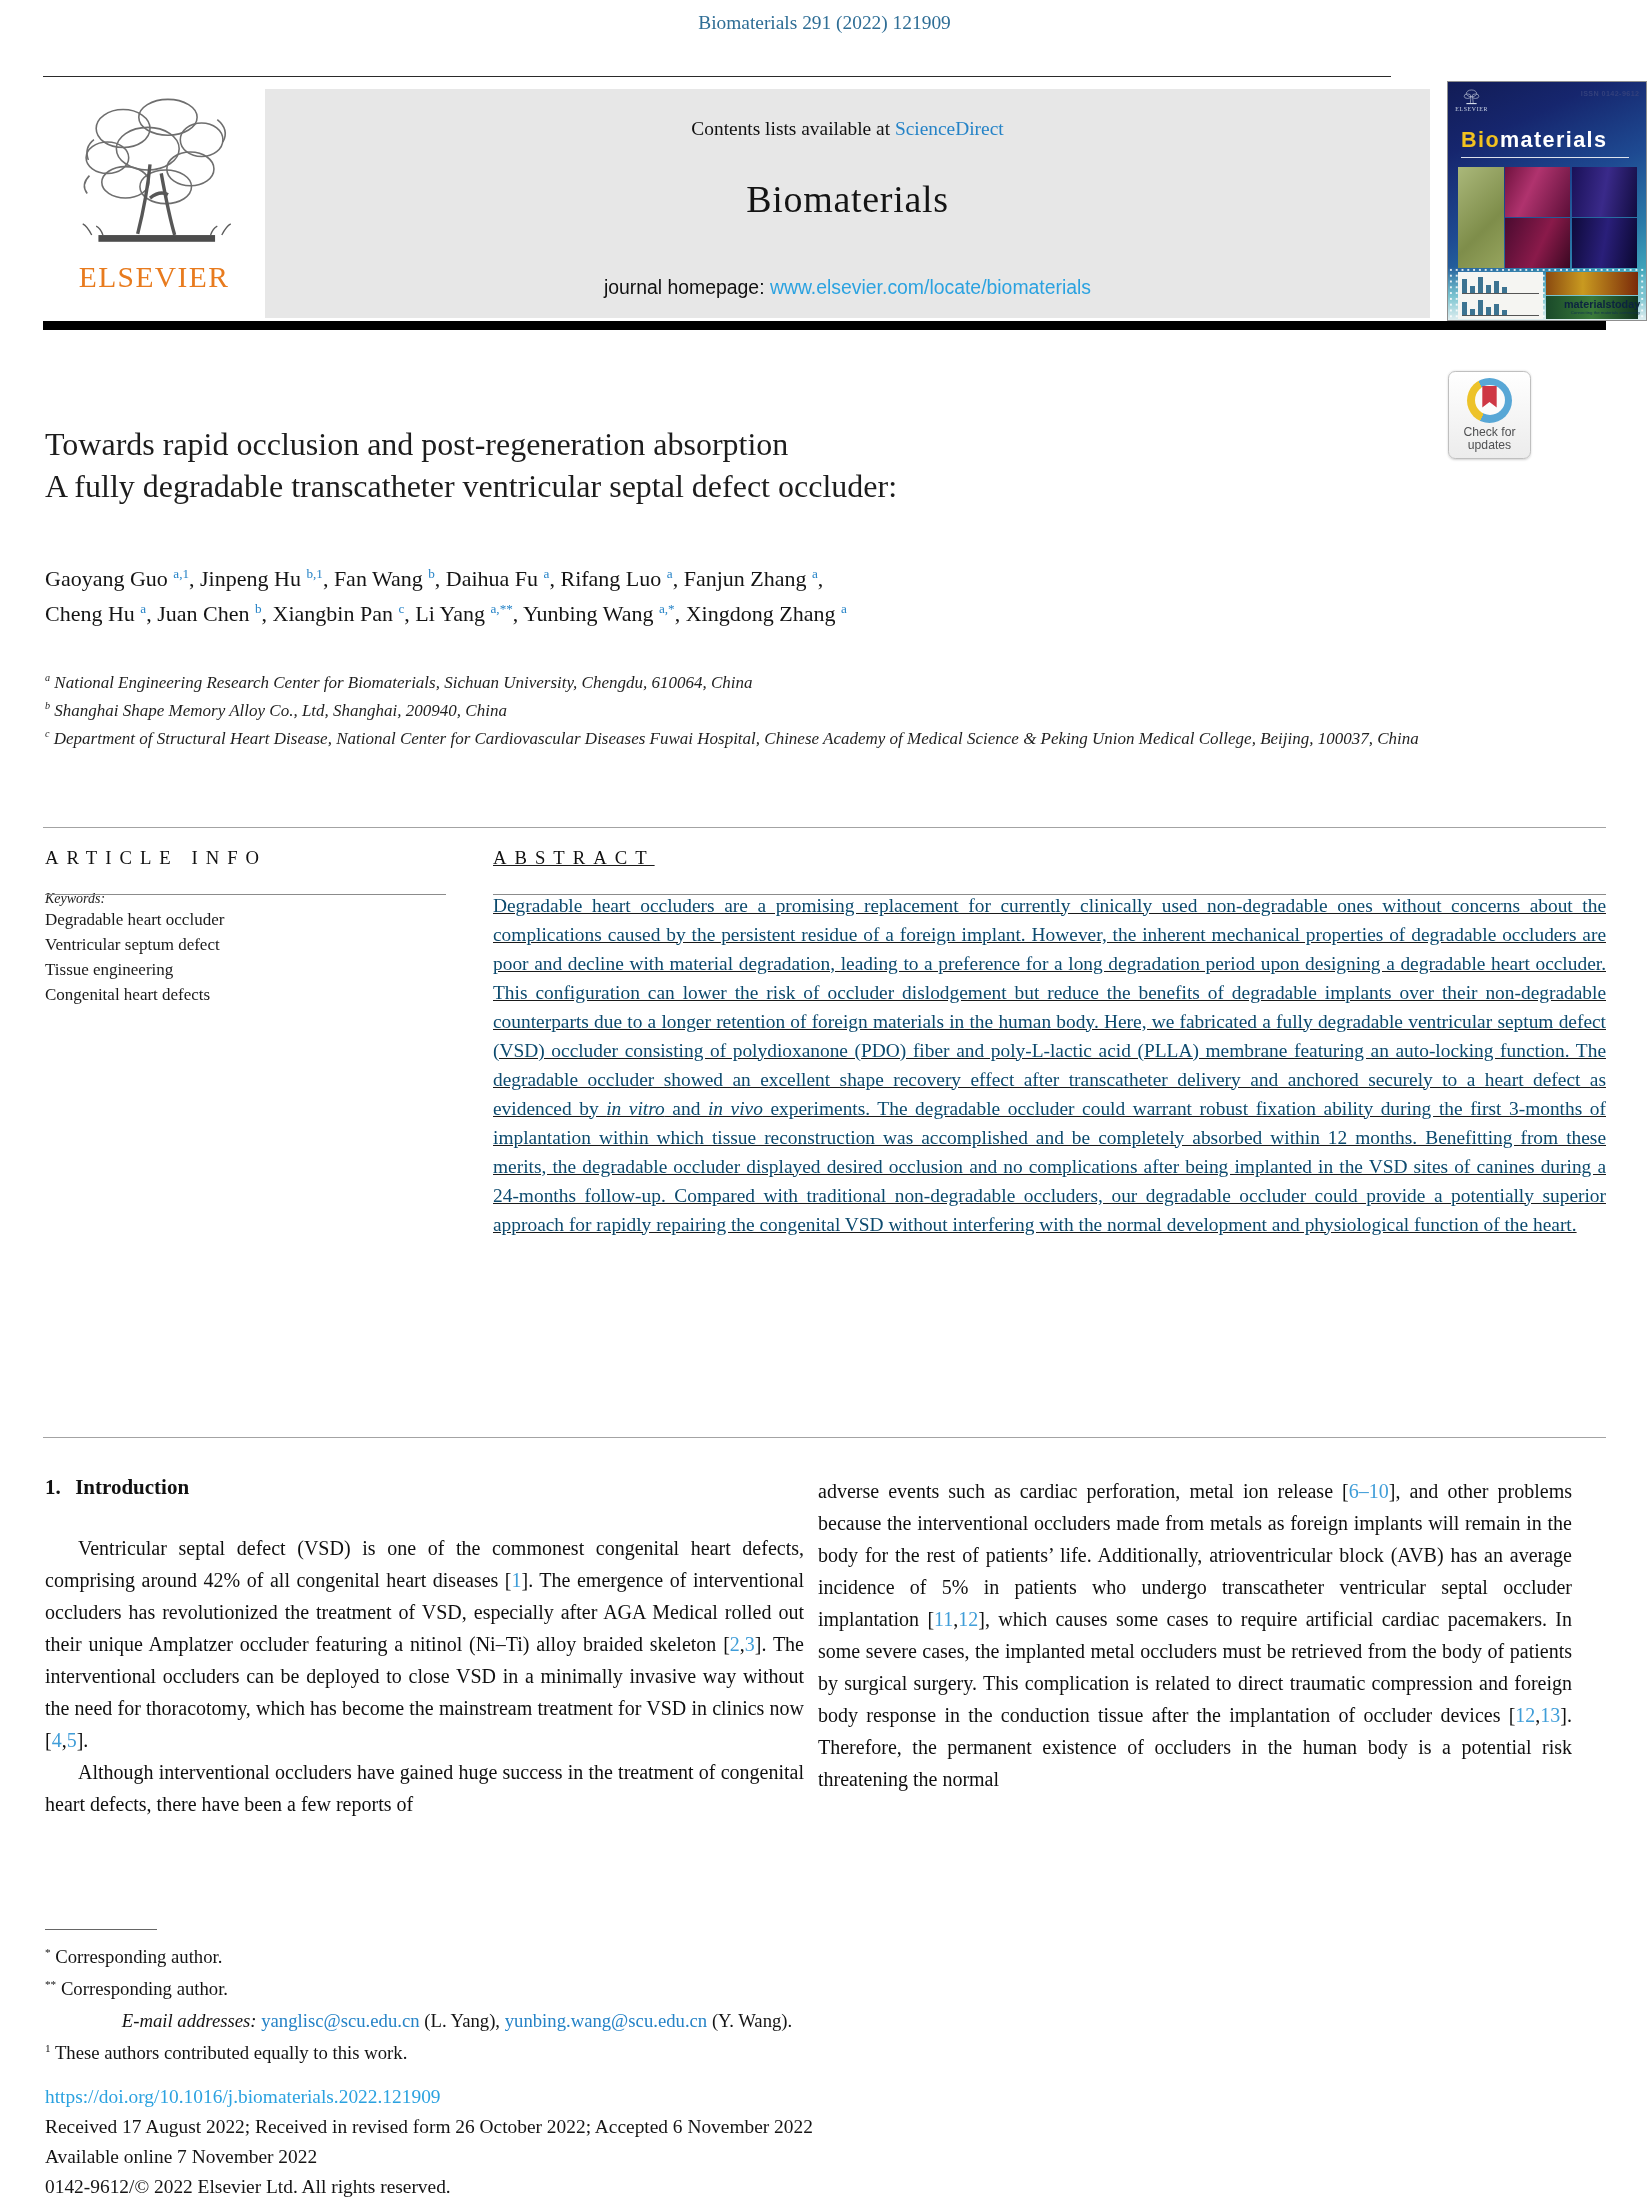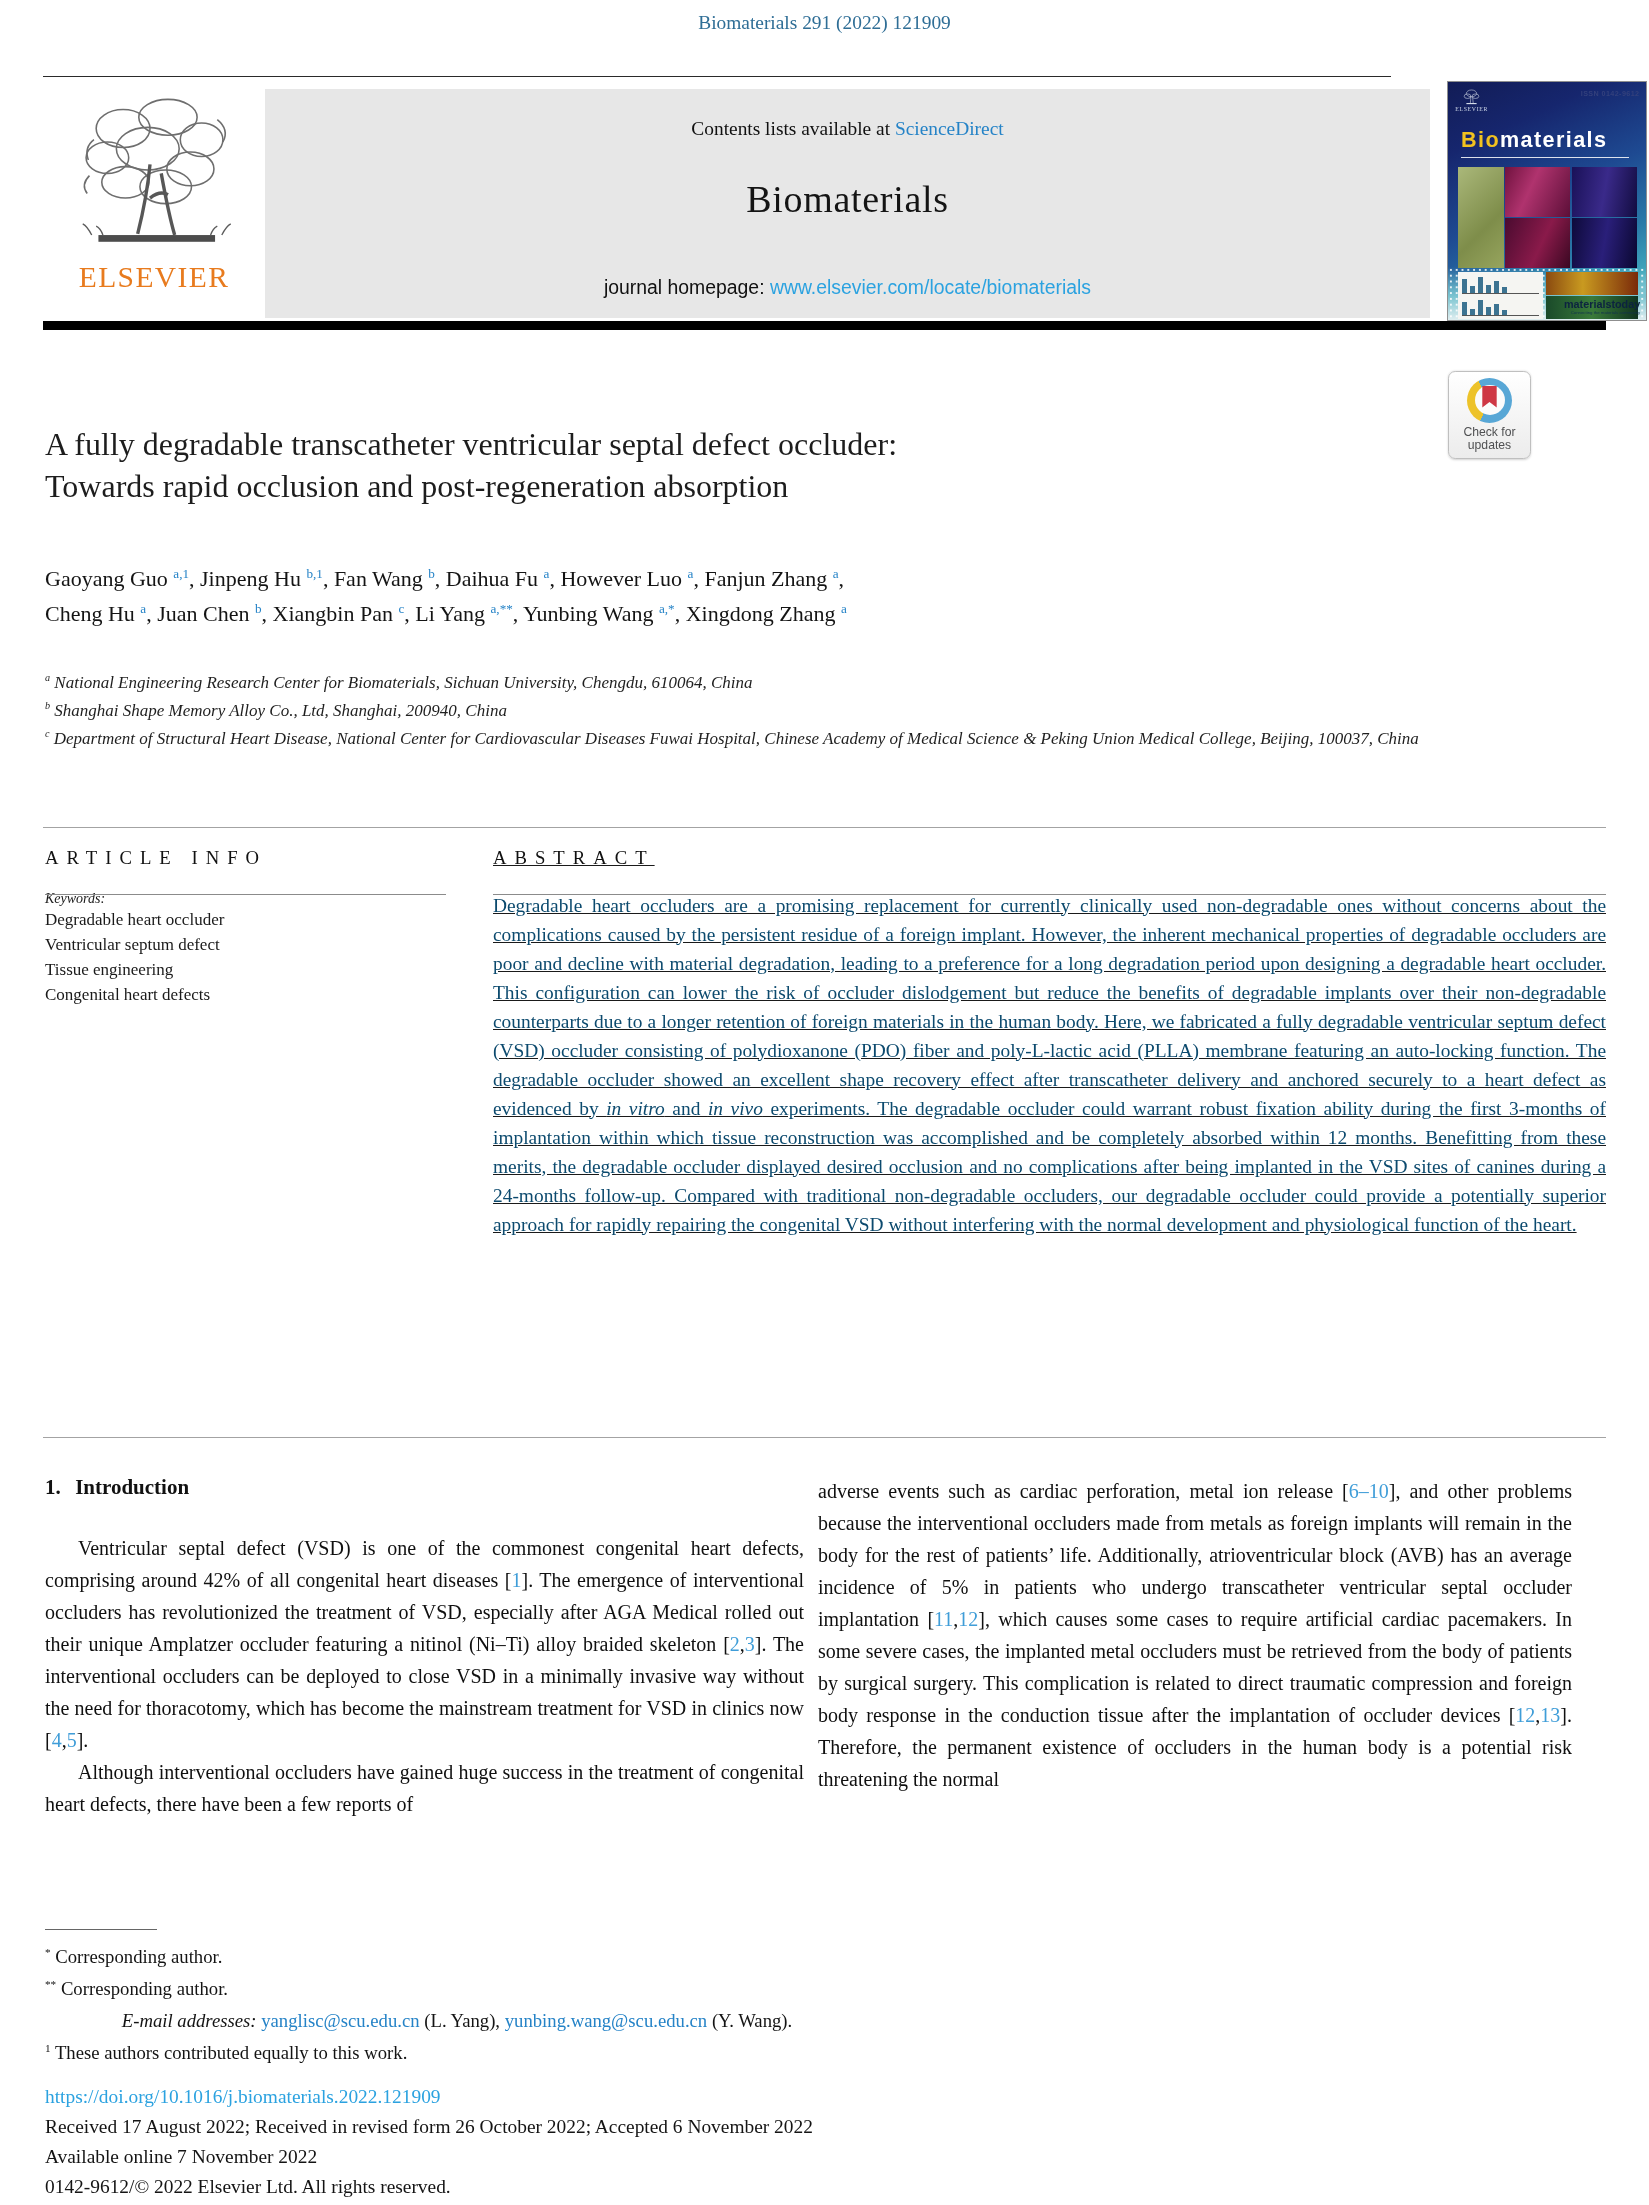--- a/index.html
+++ b/index.html
@@ -227,26 +227,26 @@
         <div class="bookmark"></div>
       </div>
     </div>
     <div class="check-text">
       <div>Check for</div>
       <div>updates</div>
     </div>
   </div>
 
   <h1 class="abs title">
+    <div>Towards rapid occlusion and post-regeneration absorption</div>
     <div>A fully degradable transcatheter ventricular septal defect occluder:</div>
-    <div>Towards rapid occlusion and post-regeneration absorption</div>
   </h1>
 
   <div class="abs authors">
-    <div><span>Gaoyang Guo </span><sup class="blue">a,1</sup><span>, Jinpeng Hu </span><sup class="blue">b,1</sup><span>, Fan Wang </span><sup class="blue">b</sup><span>, Daihua Fu </span><sup class="blue">a</sup><span>, However Luo </span><sup class="blue">a</sup><span>, Fanjun Zhang </span><sup class="blue">a</sup><span>,</span></div>
+    <div><span>Gaoyang Guo </span><sup class="blue">a,1</sup><span>, Jinpeng Hu </span><sup class="blue">b,1</sup><span>, Fan Wang </span><sup class="blue">b</sup><span>, Daihua Fu </span><sup class="blue">a</sup><span>, Rifang Luo </span><sup class="blue">a</sup><span>, Fanjun Zhang </span><sup class="blue">a</sup><span>,</span></div>
     <div><span>Cheng Hu </span><sup class="blue">a</sup><span>, Juan Chen </span><sup class="blue">b</sup><span>, Xiangbin Pan </span><sup class="blue">c</sup><span>, Li Yang </span><sup class="blue">a,**</sup><span>, Yunbing Wang </span><sup class="blue">a,*</sup><span>, Xingdong Zhang </span><sup class="blue">a</sup></div>
   </div>
 
   <div class="abs affils">
     <div><sup>a</sup><span> National Engineering Research Center for Biomaterials, Sichuan University, Chengdu, 610064, China</span></div>
     <div><sup>b</sup><span> Shanghai Shape Memory Alloy Co., Ltd, Shanghai, 200940, China</span></div>
     <div><sup>c</sup><span> Department of Structural Heart Disease, National Center for Cardiovascular Diseases Fuwai Hospital, Chinese Academy of Medical Science &amp; Peking Union Medical College, Beijing, 100037, China</span></div>
   </div>
 
   <div class="abs rule-top"></div>

